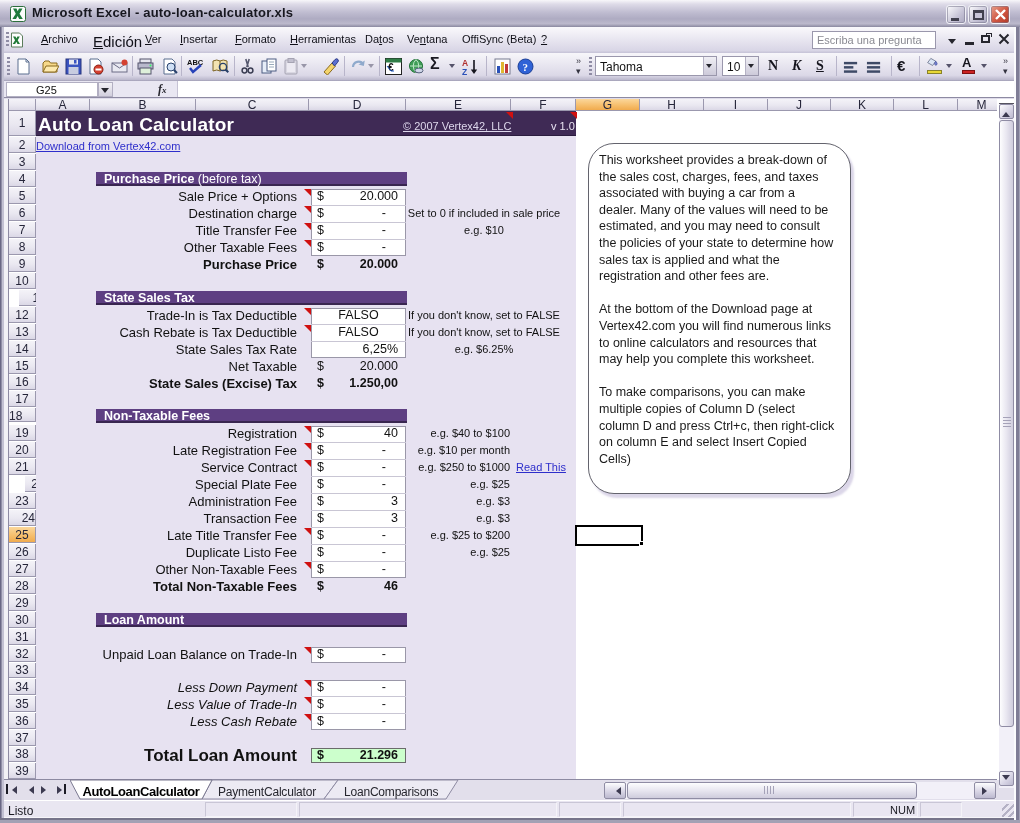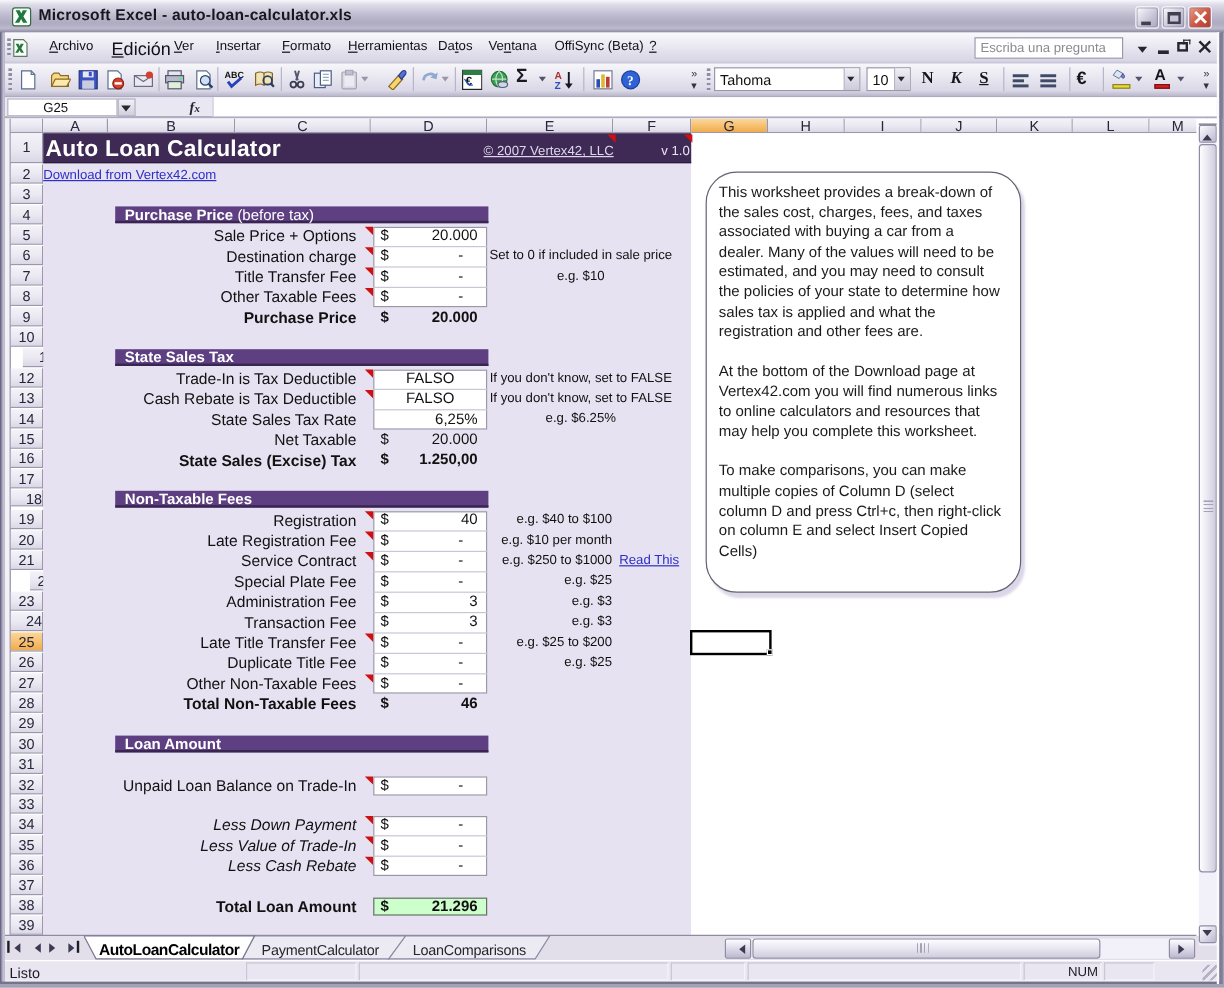--- a/index.html
+++ b/index.html
@@ -234,21 +234,21 @@
 <div class="ab hdrtext" style="left:9px;top:239px;width:27px;height:16px;background:linear-gradient(180deg,#f4f3f8 0%,#eae8f1 55%,#dbd8e6 100%);border-right:1px solid #9b98ae;border-bottom:1px solid #9b98ae;text-align:center;line-height:16px;">8</div>
 <div class="ab hdrtext" style="left:9px;top:256px;width:27px;height:16px;background:linear-gradient(180deg,#f4f3f8 0%,#eae8f1 55%,#dbd8e6 100%);border-right:1px solid #9b98ae;border-bottom:1px solid #9b98ae;text-align:center;line-height:16px;">9</div>
 <div class="ab hdrtext" style="left:9px;top:273px;width:27px;height:16px;background:linear-gradient(180deg,#f4f3f8 0%,#eae8f1 55%,#dbd8e6 100%);border-right:1px solid #9b98ae;border-bottom:1px solid #9b98ae;text-align:center;line-height:16px;">10</div>
 <div class="ab hdrtext" style="left:19px;top:290px;width:27px;height:16px;background:linear-gradient(180deg,#f4f3f8 0%,#eae8f1 55%,#dbd8e6 100%);border-right:1px solid #9b98ae;border-bottom:1px solid #9b98ae;text-align:right;line-height:16px;">11</div>
 <div class="ab hdrtext" style="left:9px;top:307px;width:27px;height:16px;background:linear-gradient(180deg,#f4f3f8 0%,#eae8f1 55%,#dbd8e6 100%);border-right:1px solid #9b98ae;border-bottom:1px solid #9b98ae;text-align:center;line-height:16px;">12</div>
 <div class="ab hdrtext" style="left:9px;top:324px;width:27px;height:16px;background:linear-gradient(180deg,#f4f3f8 0%,#eae8f1 55%,#dbd8e6 100%);border-right:1px solid #9b98ae;border-bottom:1px solid #9b98ae;text-align:center;line-height:16px;">13</div>
 <div class="ab hdrtext" style="left:9px;top:341px;width:27px;height:16px;background:linear-gradient(180deg,#f4f3f8 0%,#eae8f1 55%,#dbd8e6 100%);border-right:1px solid #9b98ae;border-bottom:1px solid #9b98ae;text-align:center;line-height:16px;">14</div>
 <div class="ab hdrtext" style="left:9px;top:358px;width:27px;height:16px;background:linear-gradient(180deg,#f4f3f8 0%,#eae8f1 55%,#dbd8e6 100%);border-right:1px solid #9b98ae;border-bottom:1px solid #9b98ae;text-align:center;line-height:16px;">15</div>
 <div class="ab hdrtext" style="left:9px;top:375px;width:27px;height:15px;background:linear-gradient(180deg,#f4f3f8 0%,#eae8f1 55%,#dbd8e6 100%);border-right:1px solid #9b98ae;border-bottom:1px solid #9b98ae;text-align:center;line-height:15px;">16</div>
 <div class="ab hdrtext" style="left:9px;top:391px;width:27px;height:16px;background:linear-gradient(180deg,#f4f3f8 0%,#eae8f1 55%,#dbd8e6 100%);border-right:1px solid #9b98ae;border-bottom:1px solid #9b98ae;text-align:center;line-height:16px;">17</div>
-<div class="ab hdrtext" style="left:9px;top:408px;width:27px;height:14px;background:linear-gradient(180deg,#f4f3f8 0%,#eae8f1 55%,#dbd8e6 100%);border-right:1px solid #9b98ae;border-bottom:1px solid #9b98ae;text-align:right;line-height:16px;">18</div>
+<div class="ab hdrtext" style="left:9px;top:408px;width:27px;height:14px;background:linear-gradient(180deg,#f4f3f8 0%,#eae8f1 55%,#dbd8e6 100%);border-right:1px solid #9b98ae;border-bottom:1px solid #9b98ae;text-align:left;line-height:16px;">18</div>
 <div class="ab hdrtext" style="left:9px;top:425px;width:27px;height:16px;background:linear-gradient(180deg,#f4f3f8 0%,#eae8f1 55%,#dbd8e6 100%);border-right:1px solid #9b98ae;border-bottom:1px solid #9b98ae;text-align:center;line-height:16px;">19</div>
 <div class="ab hdrtext" style="left:9px;top:442px;width:27px;height:16px;background:linear-gradient(180deg,#f4f3f8 0%,#eae8f1 55%,#dbd8e6 100%);border-right:1px solid #9b98ae;border-bottom:1px solid #9b98ae;text-align:center;line-height:16px;">20</div>
 <div class="ab hdrtext" style="left:9px;top:459px;width:27px;height:16px;background:linear-gradient(180deg,#f4f3f8 0%,#eae8f1 55%,#dbd8e6 100%);border-right:1px solid #9b98ae;border-bottom:1px solid #9b98ae;text-align:center;line-height:16px;">21</div>
 <div class="ab hdrtext" style="left:9px;top:476px;width:27px;height:16px;background:linear-gradient(180deg,#f4f3f8 0%,#eae8f1 55%,#dbd8e6 100%);border-right:1px solid #9b98ae;border-bottom:1px solid #9b98ae;text-align:center;line-height:16px;margin-left:16px;">22</div>
 <div class="ab hdrtext" style="left:9px;top:493px;width:27px;height:16px;background:linear-gradient(180deg,#f4f3f8 0%,#eae8f1 55%,#dbd8e6 100%);border-right:1px solid #9b98ae;border-bottom:1px solid #9b98ae;text-align:center;line-height:16px;">23</div>
 <div class="ab hdrtext" style="left:9px;top:510px;width:27px;height:16px;background:linear-gradient(180deg,#f4f3f8 0%,#eae8f1 55%,#dbd8e6 100%);border-right:1px solid #9b98ae;border-bottom:1px solid #9b98ae;text-align:right;line-height:16px;">24</div>
 <div class="ab hdrtext" style="left:9px;top:527px;width:27px;height:16px;background:linear-gradient(180deg,#fbd79b 0%,#f6bd6a 60%,#f0ab4e 100%);border-right:1px solid #9b98ae;border-bottom:1px solid #9b98ae;text-align:center;line-height:16px;">25</div>
 <div class="ab hdrtext" style="left:9px;top:544px;width:27px;height:16px;background:linear-gradient(180deg,#f4f3f8 0%,#eae8f1 55%,#dbd8e6 100%);border-right:1px solid #9b98ae;border-bottom:1px solid #9b98ae;text-align:center;line-height:16px;">26</div>
 <div class="ab hdrtext" style="left:9px;top:561px;width:27px;height:16px;background:linear-gradient(180deg,#f4f3f8 0%,#eae8f1 55%,#dbd8e6 100%);border-right:1px solid #9b98ae;border-bottom:1px solid #9b98ae;text-align:center;line-height:16px;">27</div>
 <div class="ab hdrtext" style="left:9px;top:578px;width:27px;height:16px;background:linear-gradient(180deg,#f4f3f8 0%,#eae8f1 55%,#dbd8e6 100%);border-right:1px solid #9b98ae;border-bottom:1px solid #9b98ae;text-align:center;line-height:16px;">28</div>
@@ -348,21 +348,21 @@
 <div class="cell rt" style="left:100px;top:493px;width:197px;height:17px;line-height:17px;font-size:13px;">Administration Fee</div>
 <div class="cell" style="left:317px;top:493px;height:17px;line-height:17px;">$</div>
 <div class="cell rt" style="left:317px;top:493px;width:81px;height:17px;line-height:17px;">3</div>
 <div class="cell rt" style="left:100px;top:510px;width:197px;height:17px;line-height:17px;font-size:13px;">Transaction Fee</div>
 <div class="cell" style="left:317px;top:510px;height:17px;line-height:17px;">$</div>
 <div class="cell rt" style="left:317px;top:510px;width:81px;height:17px;line-height:17px;">3</div>
 <div class="cell rt" style="left:100px;top:527px;width:197px;height:17px;line-height:17px;font-size:13px;">Late Title Transfer Fee</div>
 <div class="tri" style="left:304px;top:528px;"></div>
 <div class="cell" style="left:317px;top:527px;height:17px;line-height:17px;">$</div>
 <div class="cell rt" style="left:317px;top:527px;width:69px;height:17px;line-height:17px;">-</div>
-<div class="cell rt" style="left:100px;top:544px;width:197px;height:17px;line-height:17px;font-size:13px;">Duplicate Title Fee</div>
+<div class="cell rt" style="left:100px;top:544px;width:197px;height:17px;line-height:17px;font-size:13px;">Duplicate Listo Fee</div>
 <div class="cell" style="left:317px;top:544px;height:17px;line-height:17px;">$</div>
 <div class="cell rt" style="left:317px;top:544px;width:69px;height:17px;line-height:17px;">-</div>
 <div class="cell rt" style="left:100px;top:561px;width:197px;height:17px;line-height:17px;font-size:13px;">Other Non-Taxable Fees</div>
 <div class="tri" style="left:304px;top:562px;"></div>
 <div class="cell" style="left:317px;top:561px;height:17px;line-height:17px;">$</div>
 <div class="cell rt" style="left:317px;top:561px;width:69px;height:17px;line-height:17px;">-</div>
 <div class="cell rt" style="left:100px;top:578px;width:197px;height:17px;line-height:17px;font-size:13px;font-weight:bold;">Total Non-Taxable Fees</div>
 <div class="cell" style="left:317px;top:578px;height:17px;line-height:17px;font-weight:bold;">$</div>
 <div class="cell rt" style="left:317px;top:578px;width:81px;height:17px;line-height:17px;font-weight:bold;">46</div>
 <div class="note rt" style="left:406px;top:425px;width:104px;height:17px;line-height:17px;">e.g. $40 to $100</div>
@@ -387,21 +387,21 @@
 <div class="tri" style="left:304px;top:714px;"></div>
 <div class="box" style="left:311px;top:680px;width:95px;height:50px;background:#fff;border-color:#9a97a8;"></div>
 <div class="ab" style="left:311px;top:696px;width:95px;height:1px;background:#c9c6d4;"></div>
 <div class="ab" style="left:311px;top:713px;width:95px;height:1px;background:#c9c6d4;"></div>
 <div class="cell" style="left:317px;top:679px;height:17px;line-height:17px;">$</div>
 <div class="cell rt" style="left:317px;top:679px;width:69px;height:17px;line-height:17px;">-</div>
 <div class="cell" style="left:317px;top:696px;height:17px;line-height:17px;">$</div>
 <div class="cell rt" style="left:317px;top:696px;width:69px;height:17px;line-height:17px;">-</div>
 <div class="cell" style="left:317px;top:713px;height:17px;line-height:17px;">$</div>
 <div class="cell rt" style="left:317px;top:713px;width:69px;height:17px;line-height:17px;">-</div>
-<div class="cell rt" style="left:100px;top:747px;width:197px;height:17px;line-height:17px;font-size:13px;font-weight:bold;">Total Loan Amount</div>
+<div class="cell rt" style="left:100px;top:747px;width:197px;height:17px;line-height:17px;font-size:17px;font-weight:bold;">Total Loan Amount</div>
 <div class="box" style="left:311px;top:748px;width:95px;height:15px;background:#ccffcc;border-color:#6b6b6b;"></div>
 <div class="cell" style="left:317px;top:747px;height:17px;line-height:17px;font-weight:bold;">$</div>
 <div class="cell rt" style="left:317px;top:747px;width:81px;height:17px;line-height:17px;font-weight:bold;">21.296</div>
 <div class="ab" style="left:588px;top:143px;width:263px;height:351px;background:#fff;border:1px solid #63636d;border-radius:26px;box-shadow:3px 4px 2px rgba(175,165,205,0.45);"></div>
 <div class="ab" style="left:599px;top:152px;width:245px;font-size:12.5px;line-height:16.6px;color:#1a1a1a;">This worksheet provides a break-down of<br>the sales cost, charges, fees, and taxes<br>associated with buying a car from a<br>dealer. Many of the values will need to be<br>estimated, and you may need to consult<br>the policies of your state to determine how<br>sales tax is applied and what the<br>registration and other fees are.<br>&nbsp;<br>At the bottom of the Download page at<br>Vertex42.com you will find numerous links<br>to online calculators and resources that<br>may help you complete this worksheet.<br>&nbsp;<br>To make comparisons, you can make<br>multiple copies of Column D (select<br>column D and press Ctrl+c, then right-click<br>on column E and select Insert Copied<br>Cells)</div>
 <div class="ab" style="left:575px;top:525px;width:68px;height:21px;border:2px solid #000;background:#fff;"></div>
 <div class="ab" style="left:639px;top:541px;width:5px;height:5px;background:#000;border:1px solid #fff;"></div>
 <div class="ab" style="left:4px;top:779px;width:1013px;height:21px;background:#e2dfeb;border-top:1px solid #8d8aa2;"></div>
 <div class="ab" style="left:8px;top:786px;width:0;height:0;border:4px solid transparent;border-right:5px solid #3c3a50;"></div>
 <div class="ab" style="left:6px;top:784px;width:2px;height:10px;background:#1c1c26;"></div>

